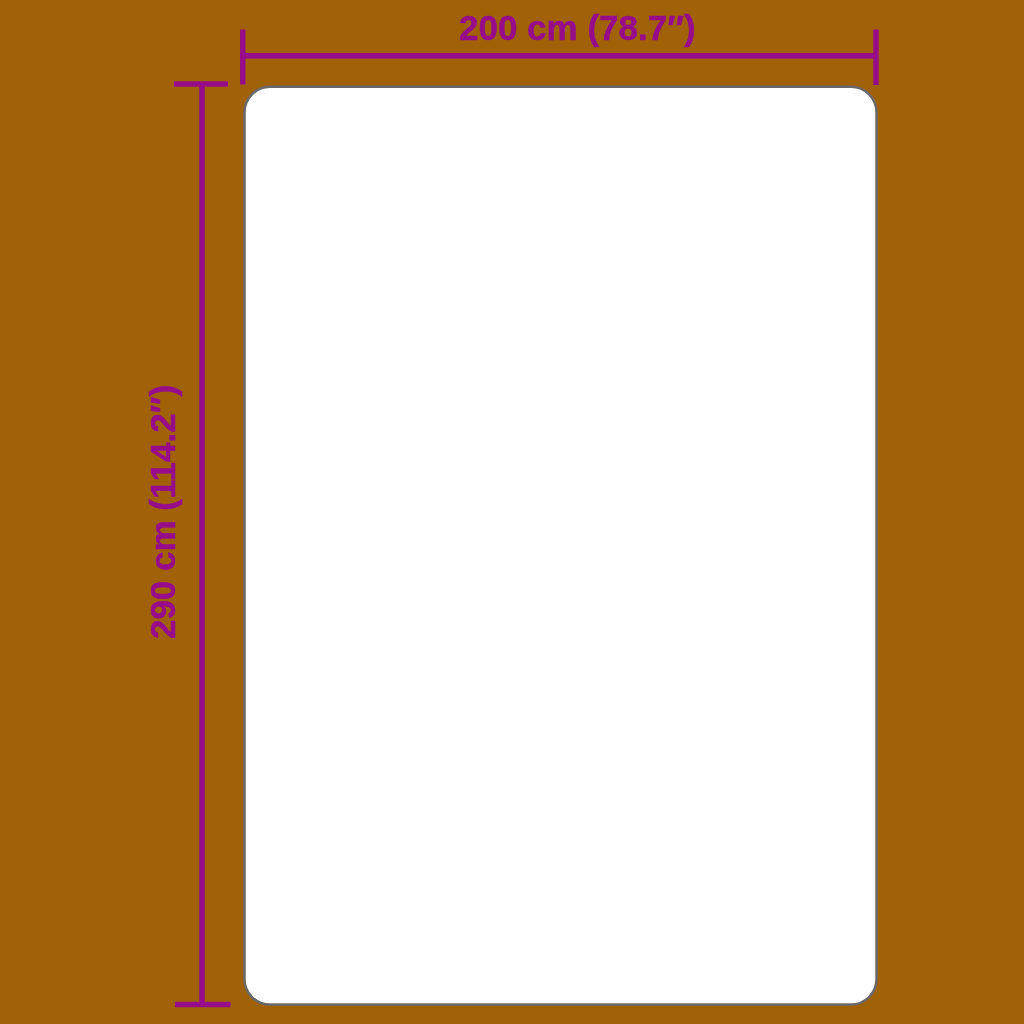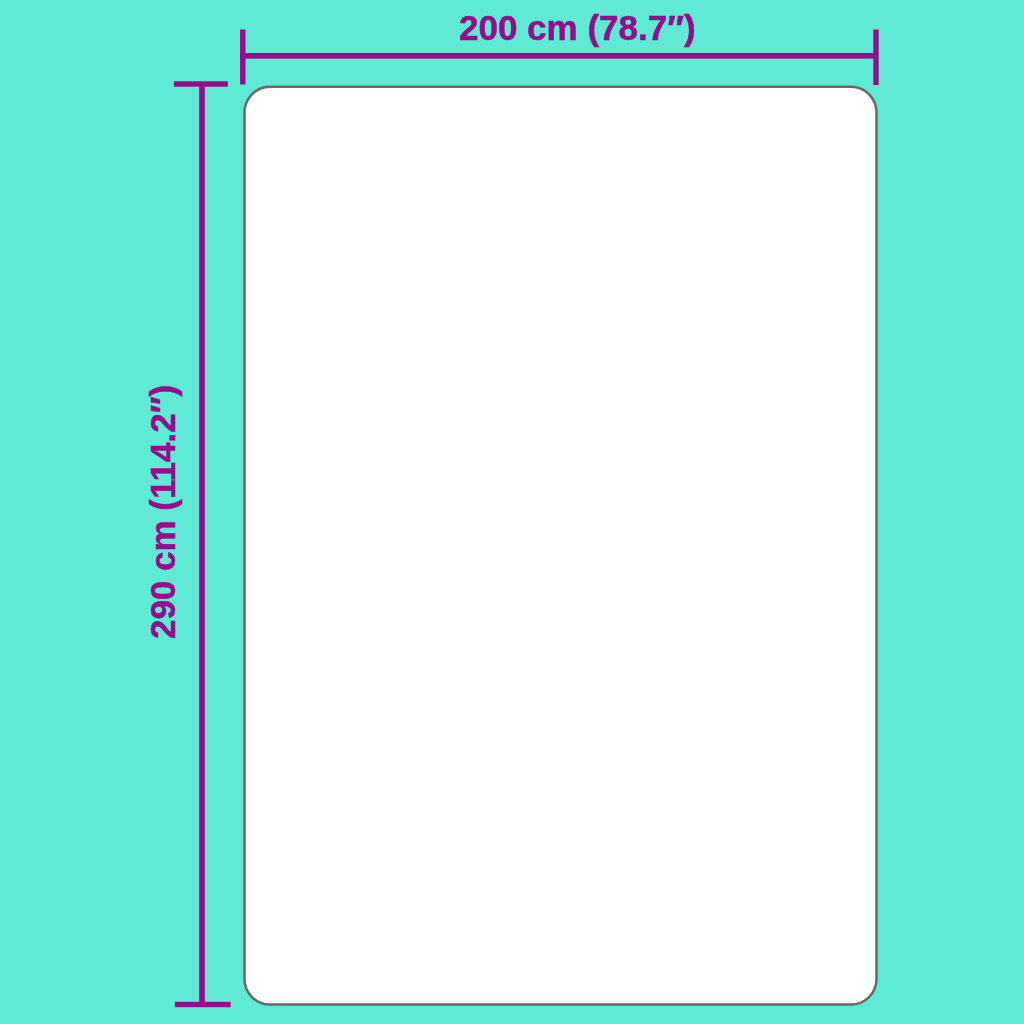--- a/index.html
+++ b/index.html
@@ -1,16 +1,16 @@
 <!DOCTYPE html>
 <html><head>
 <meta charset="utf-8">
 <style>
   html,body{margin:0;padding:0;background:#ffffff;}
-  .wrap{position:relative;width:1024px;height:1024px;background:#5eead4;overflow:hidden;}
+  .wrap{position:relative;width:1024px;height:1024px;background:#a16207;overflow:hidden;}
   svg{position:absolute;left:0;top:0;}
   text{font-family:"Liberation Sans",sans-serif;font-weight:bold;fill:#970C8A;stroke:#970C8A;stroke-width:0.5;}
 </style>
 </head>
 <body>
 <div class="wrap">
 <svg width="1024" height="1024" viewBox="0 0 1024 1024">
 
   <rect x="244.5" y="86.8" width="632" height="917.7" rx="25.5" ry="25.5" fill="#ffffff" stroke="#696969" stroke-width="2.5"></rect>
 

